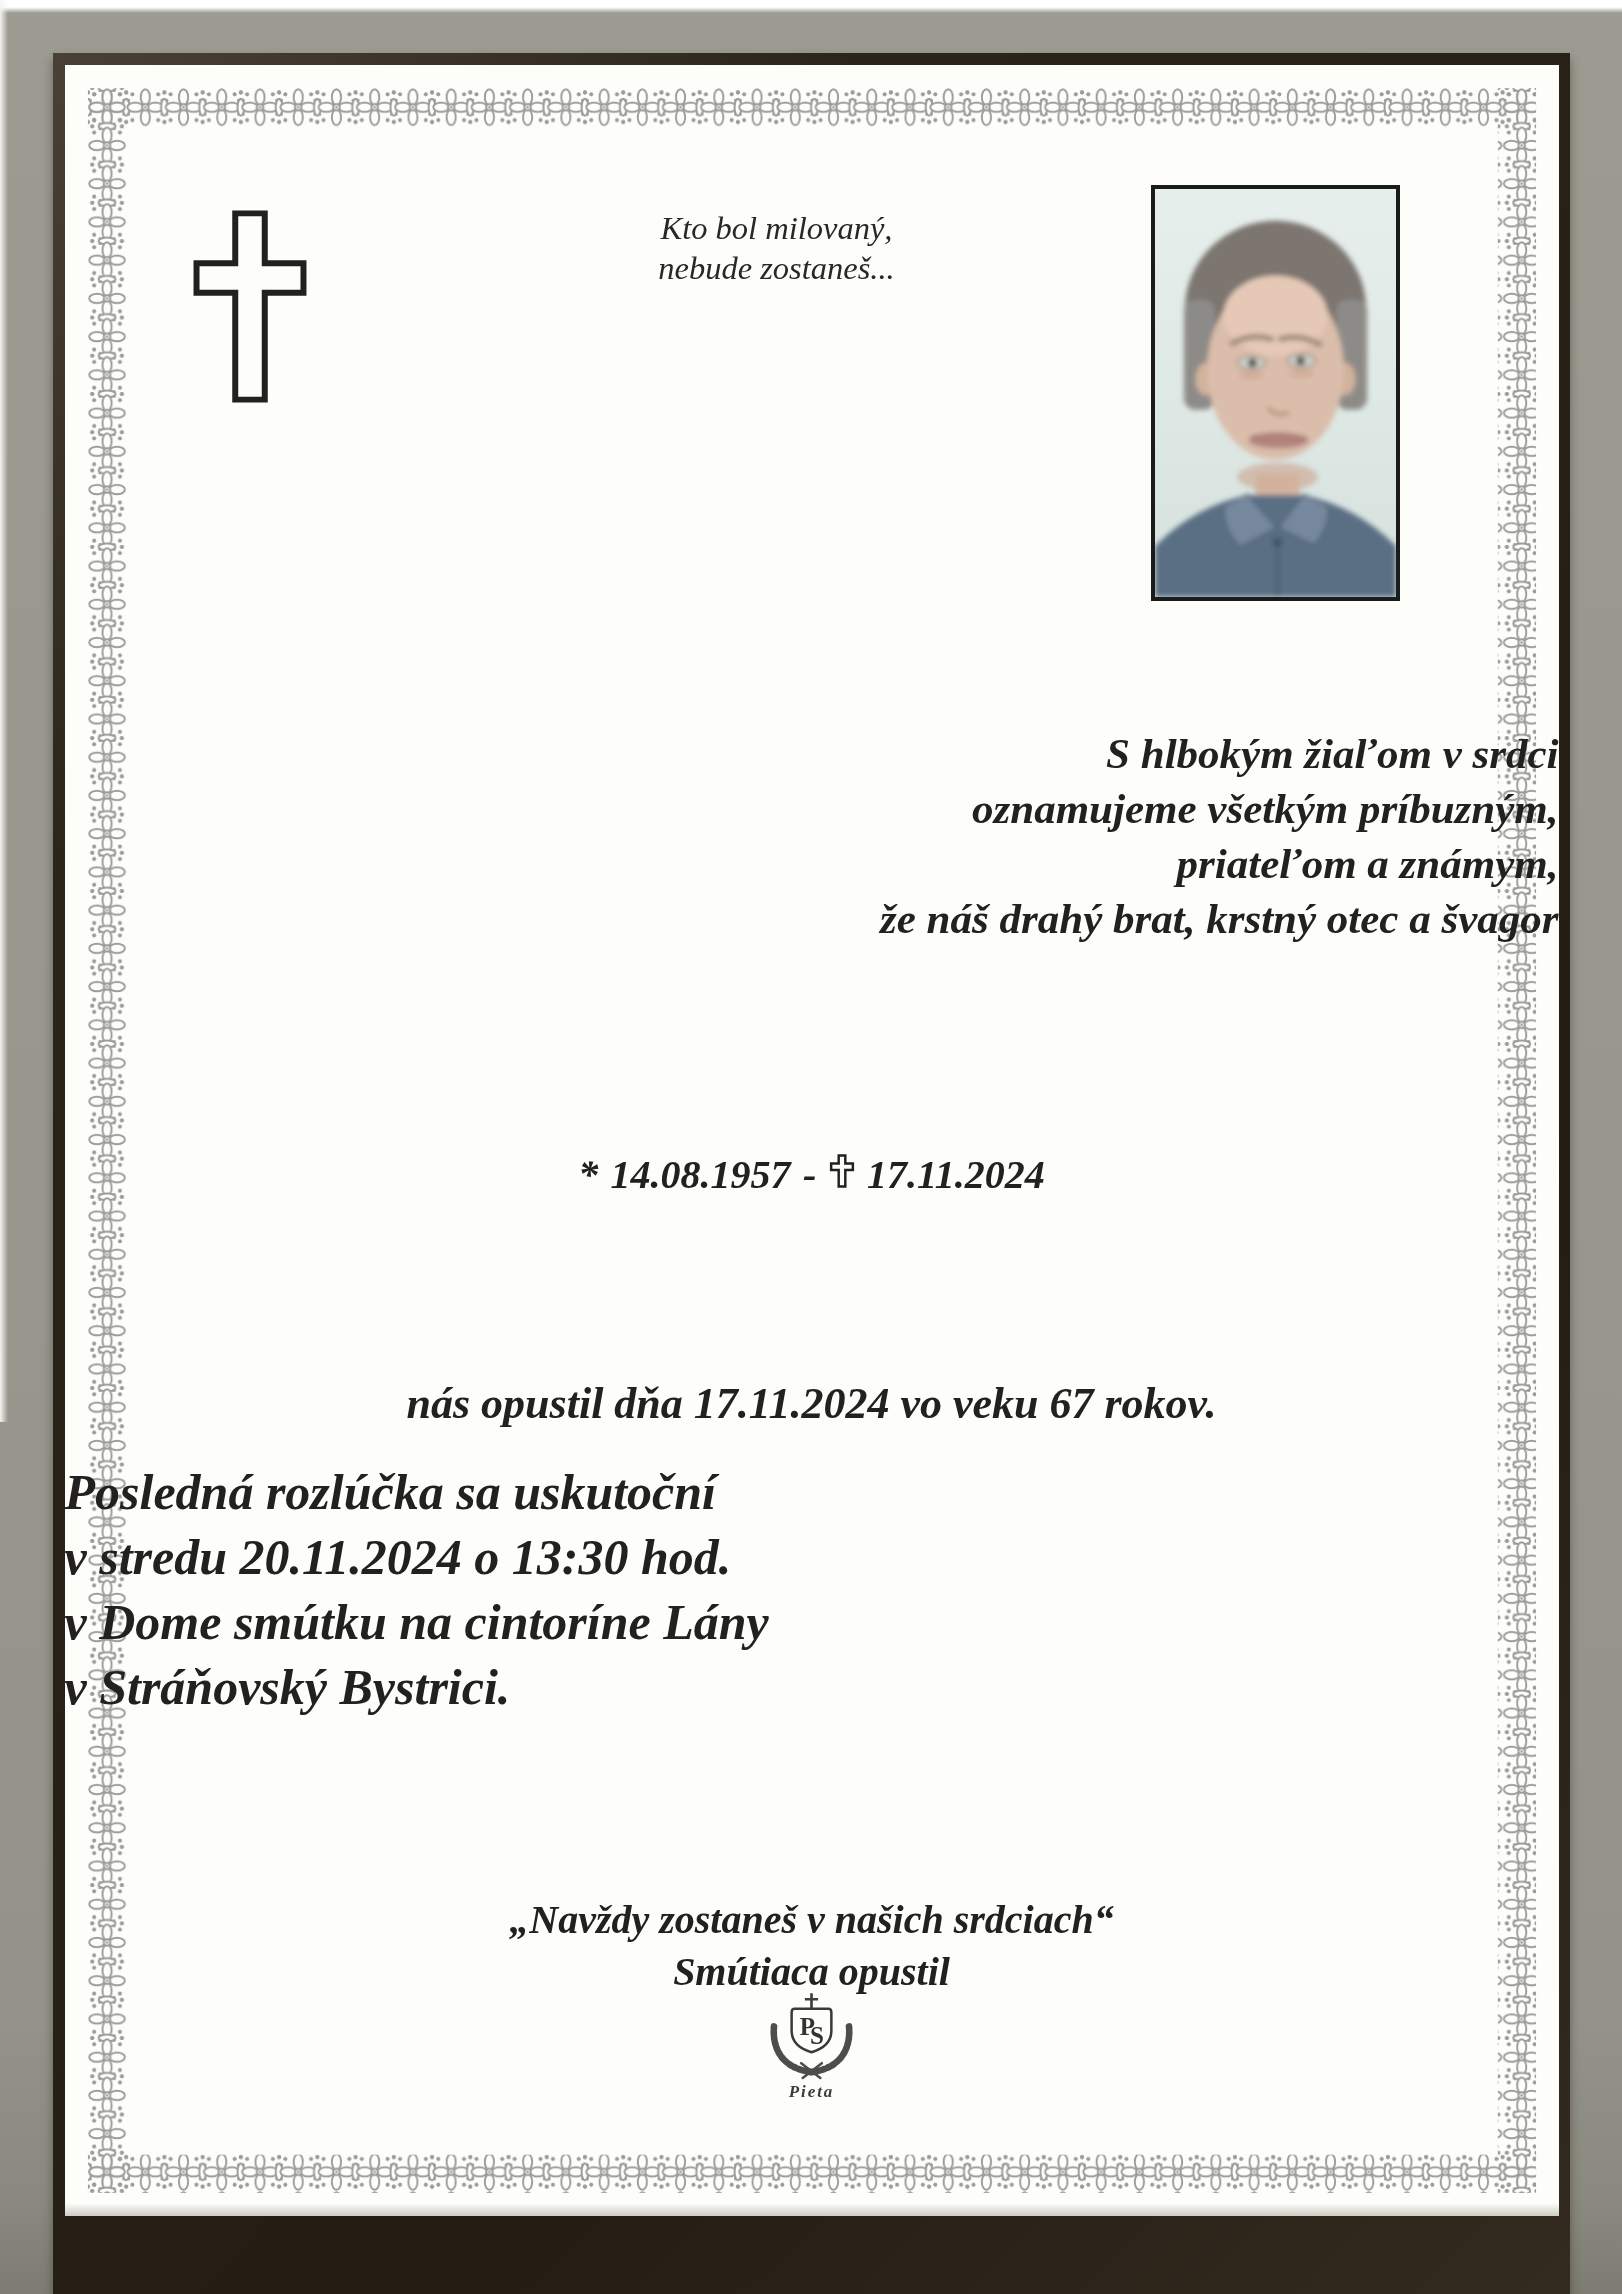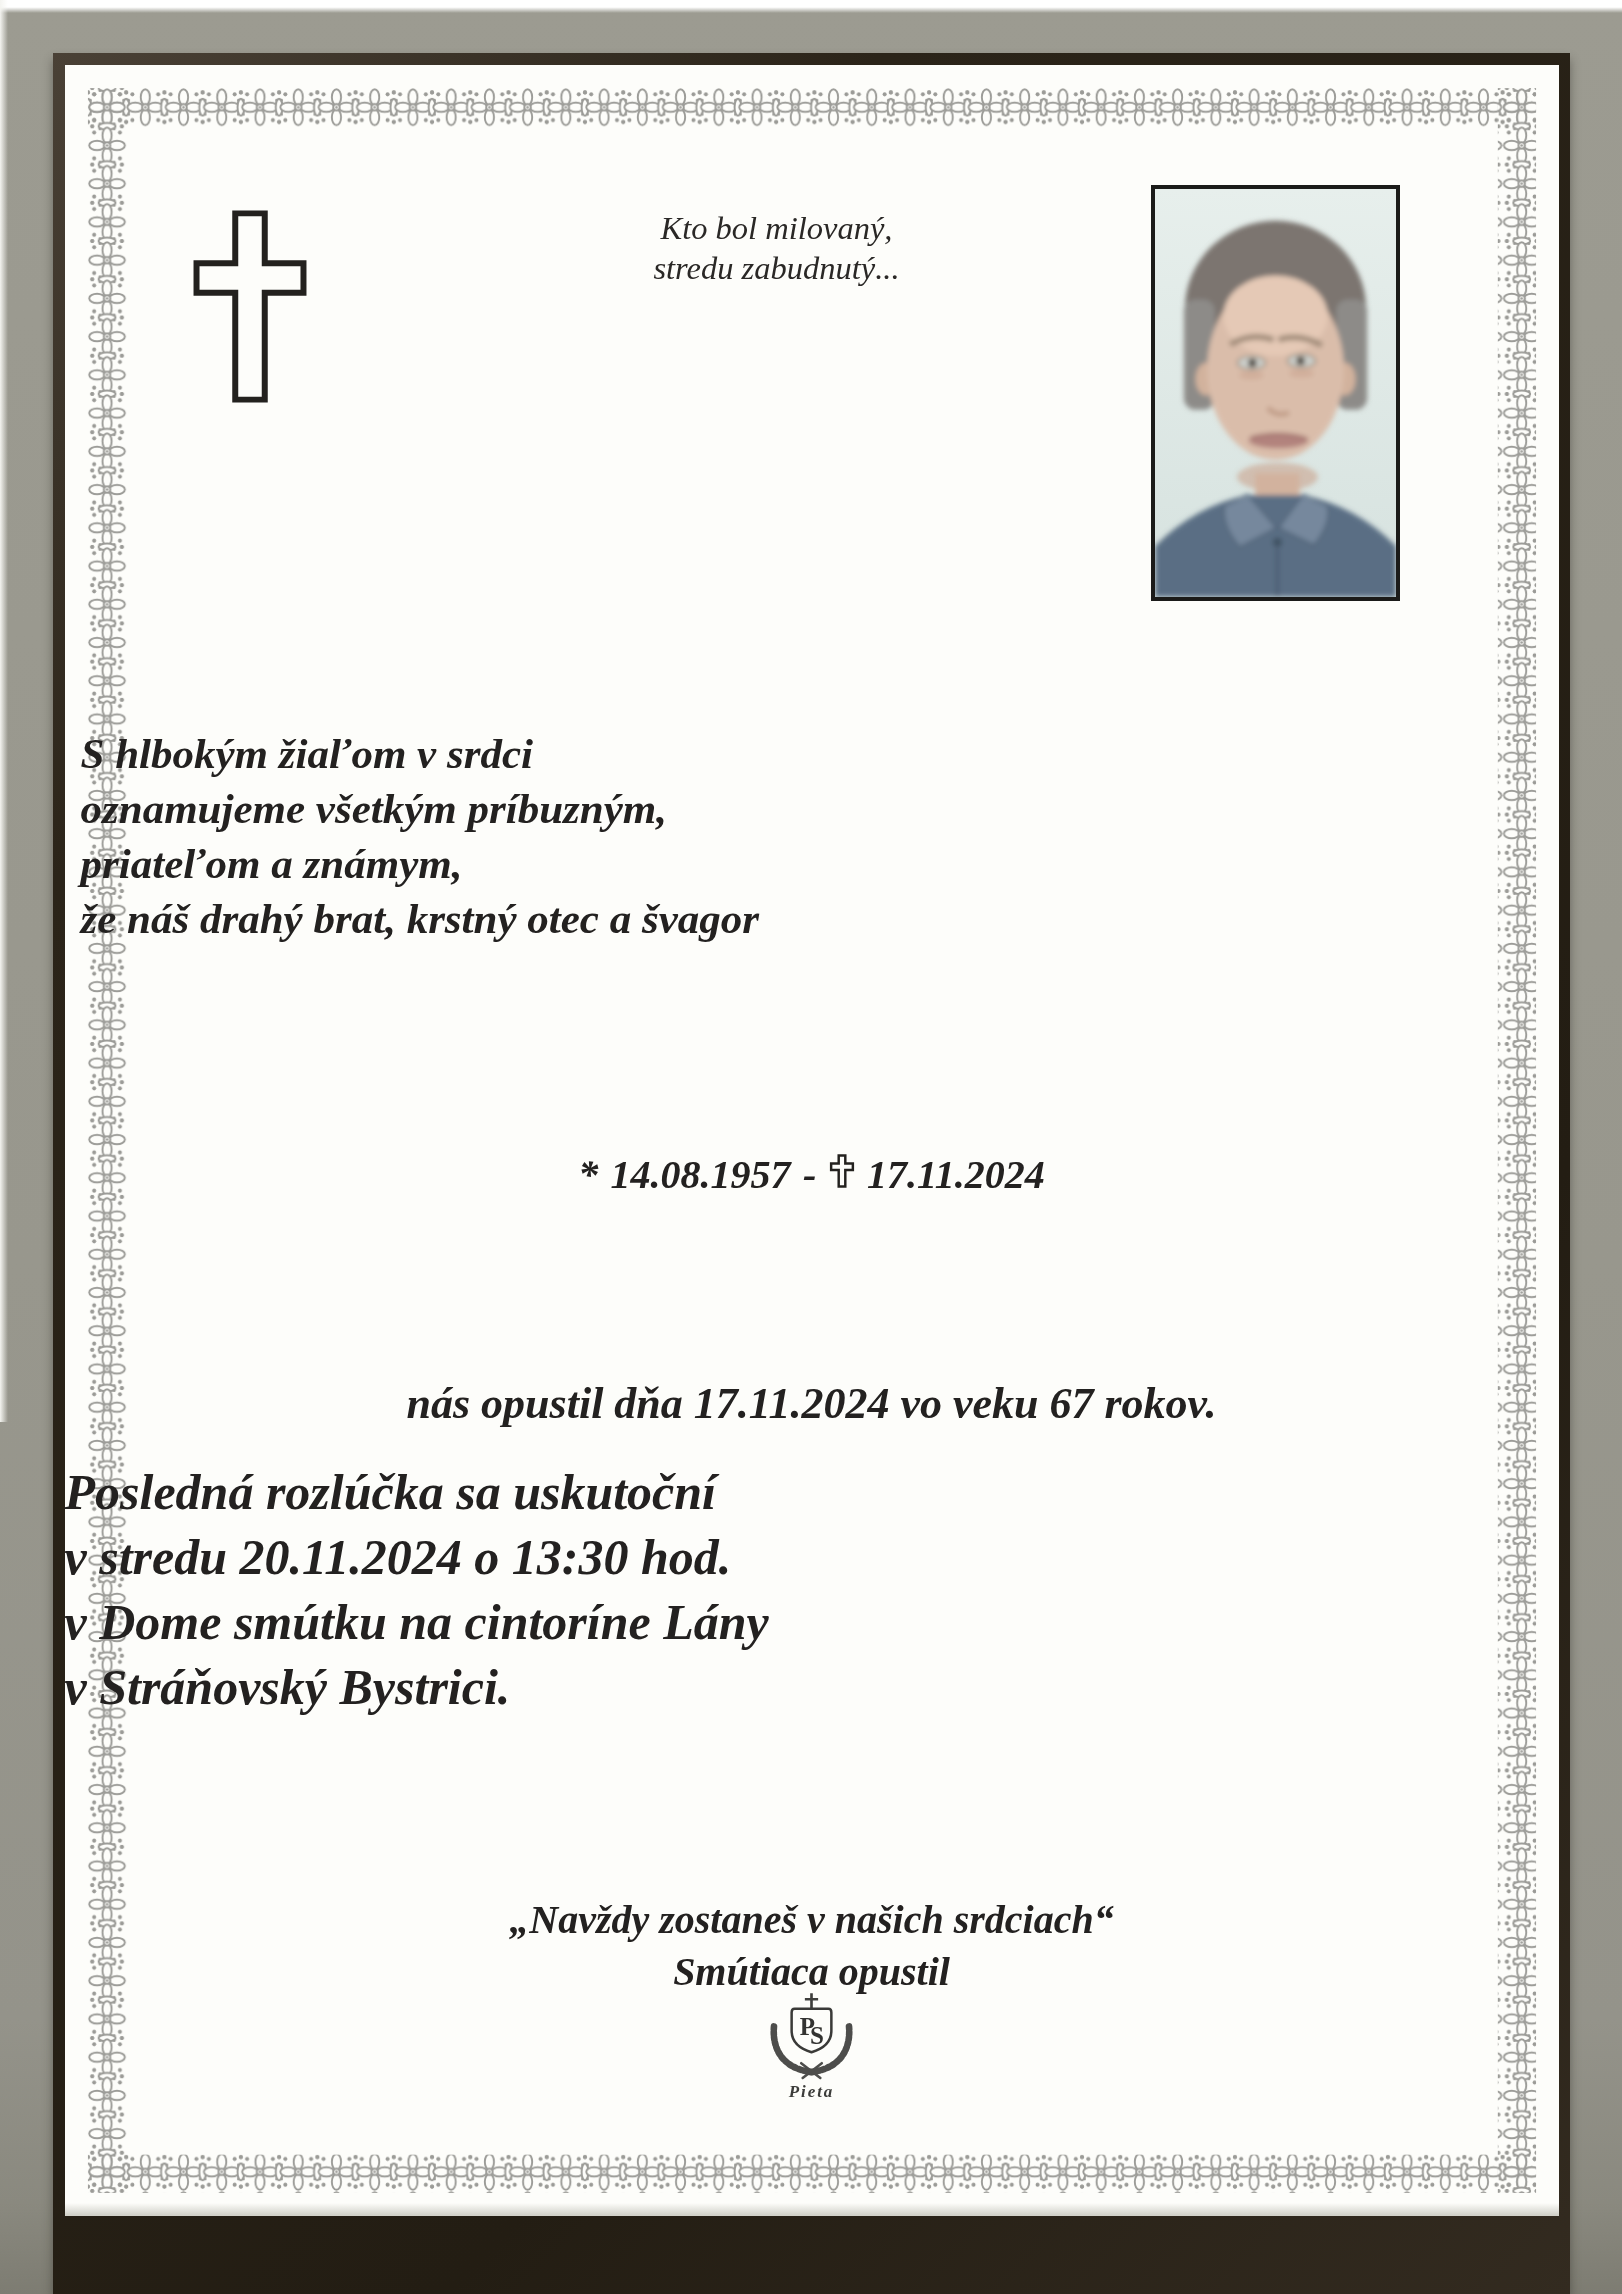--- a/index.html
+++ b/index.html
@@ -40,21 +40,21 @@
     font-style:italic;font-size:32.5px;line-height:1.25;color:#2a2826;
   }
 
   .photo{
     position:absolute;left:1086px;top:120px;width:249px;height:416px;
     border:4.8px solid #1b1b19;box-sizing:border-box;background:#dfe9e6;
   }
   .photo svg{display:block;width:100%;height:100%;}
 
   .announcement{
-    position:absolute;left:16px;top:661px;width:100%;text-align:left;
+    position:absolute;left:0;top:661px;width:100%;text-align:right;
     font-weight:bold;font-style:italic;font-size:43px;line-height:1.28;color:#232120;
   }
   .deceased-name{
     position:absolute;left:0;top:939px;width:100%;text-align:center;
     font-weight:bold;font-style:italic;font-size:94px;line-height:1.2;color:#262422;
     letter-spacing:1px;
   }
   .life-dates{
     position:absolute;left:0;top:1086px;width:100%;
     display:flex;justify-content:center;align-items:center;gap:12.4px;
@@ -141,21 +141,21 @@
       <div class="content">
 
         <div class="cross-figure">
           <svg width="122" height="201" viewBox="0 0 132 218">
             <path d="M50,8 h32 v54 h42 v32 h-42 v116 h-32 v-116 h-42 v-32 h42 Z" fill="#fdfdfa" stroke="#23211e" stroke-width="6.5" stroke-linejoin="miter"></path>
           </svg>
         </div>
 
         <div class="top-quote">
           <div>Kto bol milovaný,</div>
-          <div>stredu zabudnutý...</div>
+          <div>nebude zostaneš...</div>
         </div>
 
         <div class="photo">
           <svg viewBox="0 0 250 425" preserveAspectRatio="none">
             <defs>
               <linearGradient id="pbg" x1="0" y1="0" x2="0" y2="1">
                 <stop offset="0" stop-color="#e7efec"></stop>
                 <stop offset="1" stop-color="#d6e2df"></stop>
               </linearGradient>
               <filter id="soft" x="-20%" y="-20%" width="140%" height="140%">

